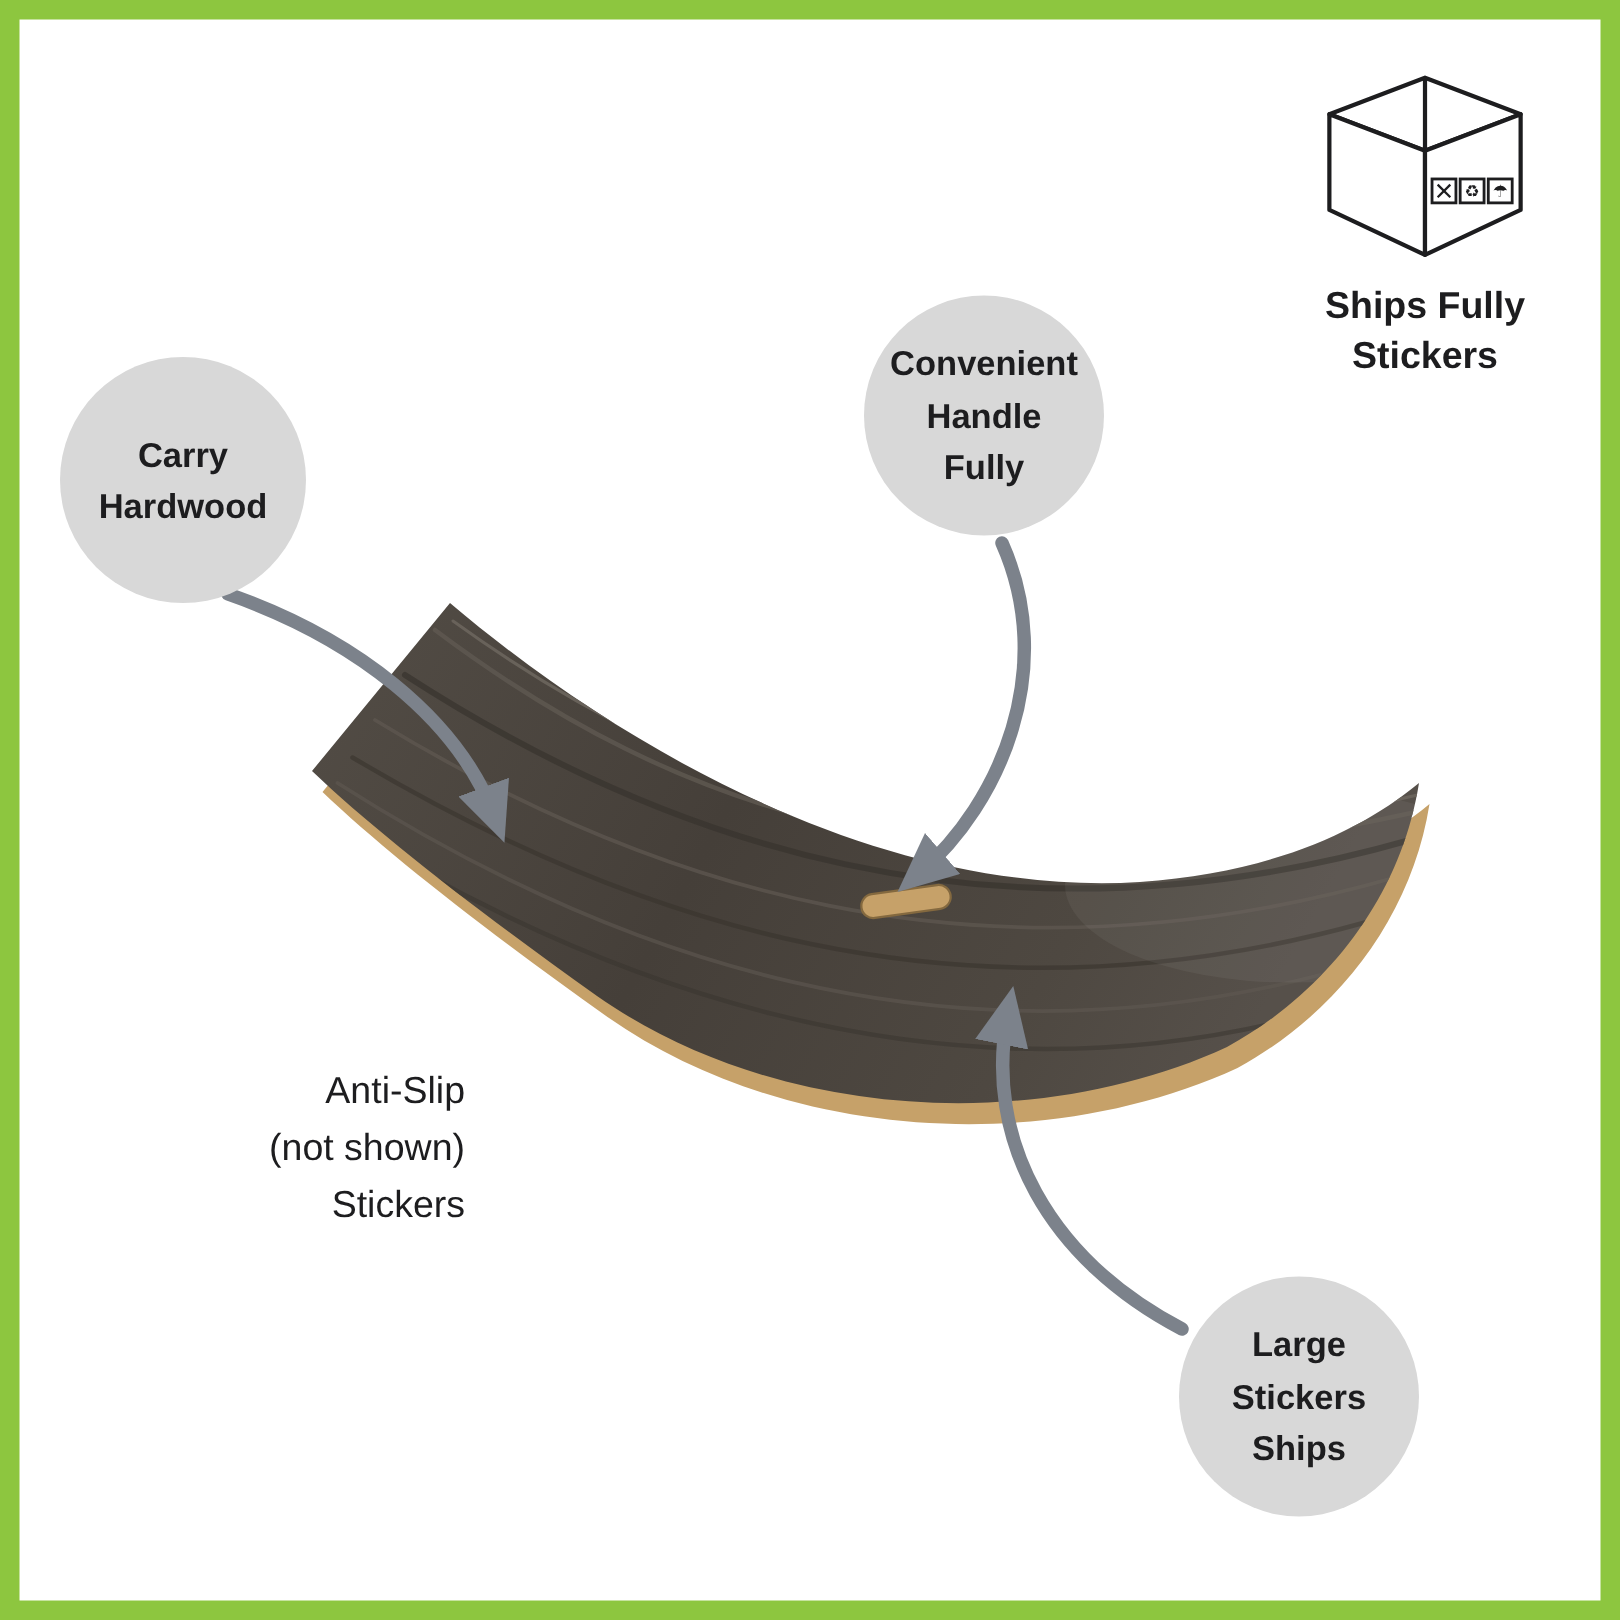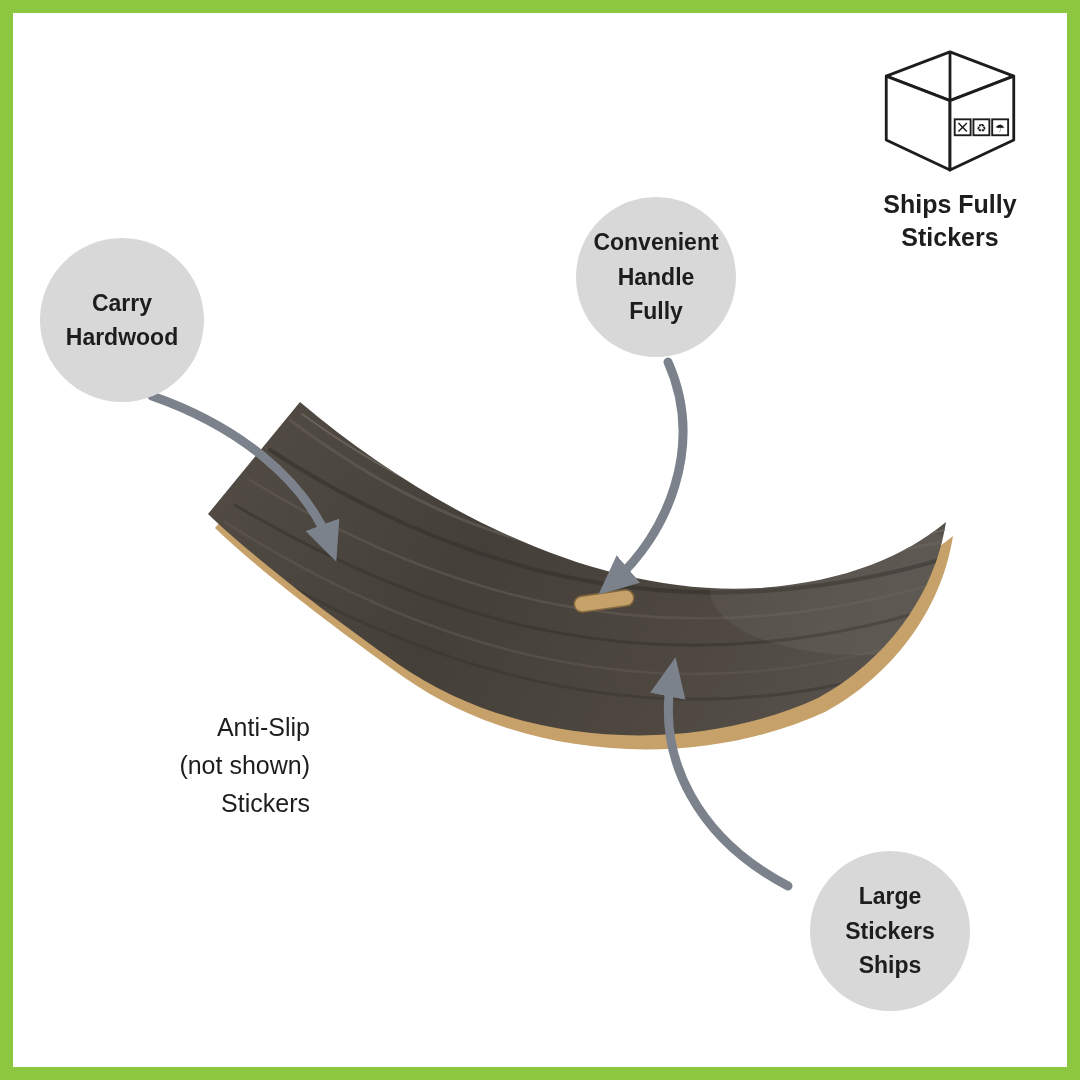--- a/index.html
+++ b/index.html
@@ -118,21 +118,21 @@
     <span class="line">Carry</span>
     <span class="line">Hardwood</span>
   </div>
 
   <div class="bubble" style="left:576px;top:197px;width:160px;height:160px;">
     <span class="line">Convenient</span>
     <span class="line">Handle</span>
     <span class="line">Fully</span>
   </div>
 
-  <div class="bubble" style="left:810px;top:851px;width:160px;height:160px;">
+  <div class="bubble" style="left:786px;top:851px;width:160px;height:160px;">
     <span class="line">Large</span>
     <span class="line">Stickers</span>
     <span class="line">Ships</span>
   </div>
 
   <div class="note" style="left:62px;top:708px;width:248px;">
     <span class="line">Anti-Slip</span>
     <span class="line">(not shown)</span>
     <span class="line">Stickers</span>
   </div>

